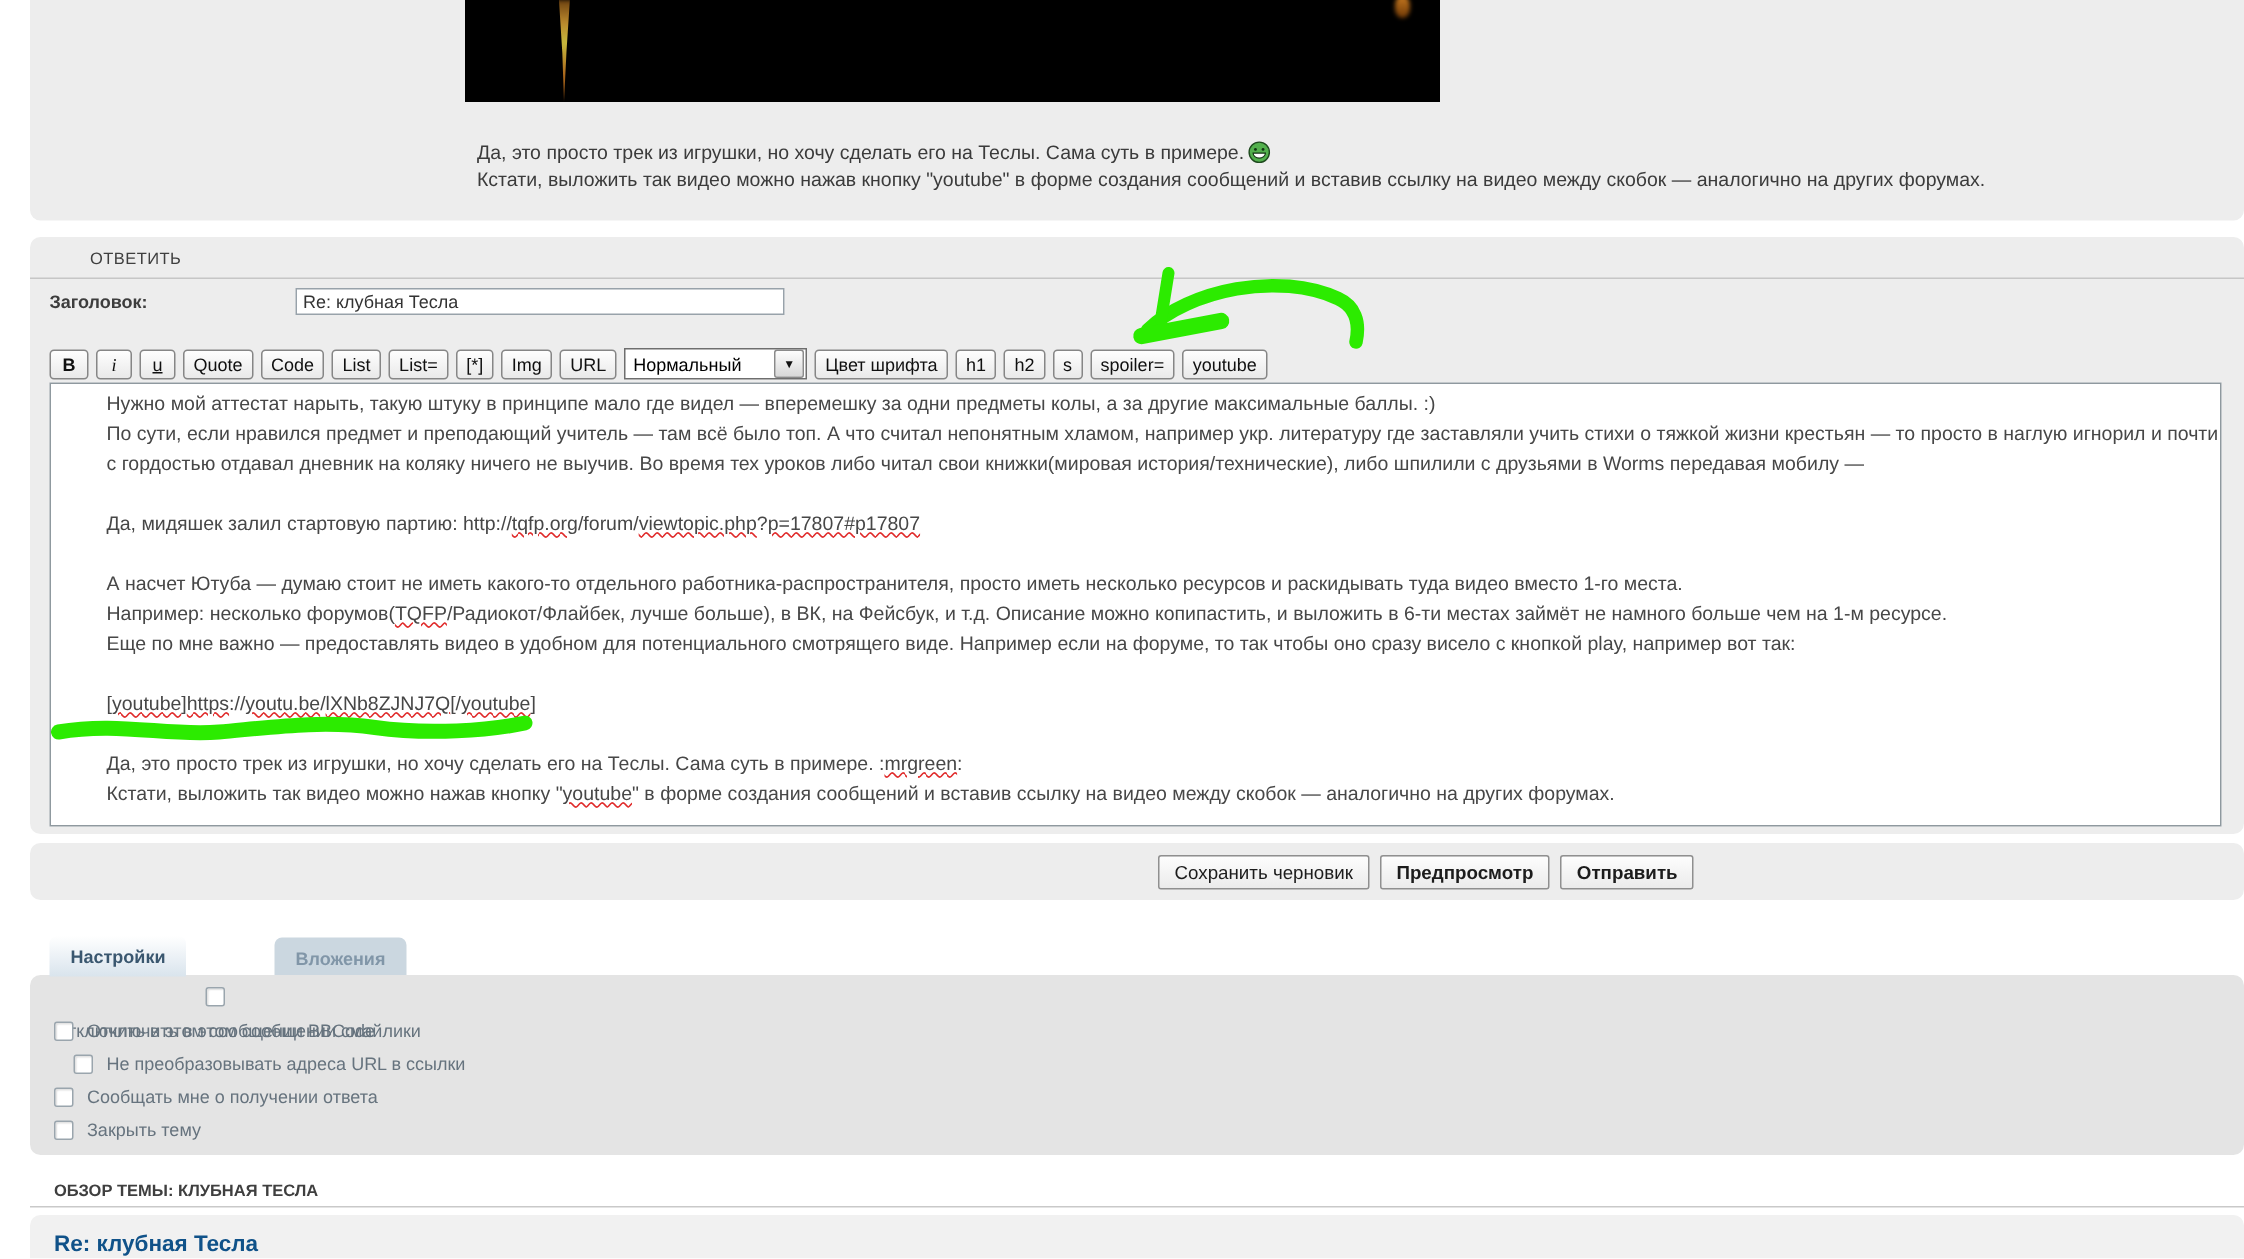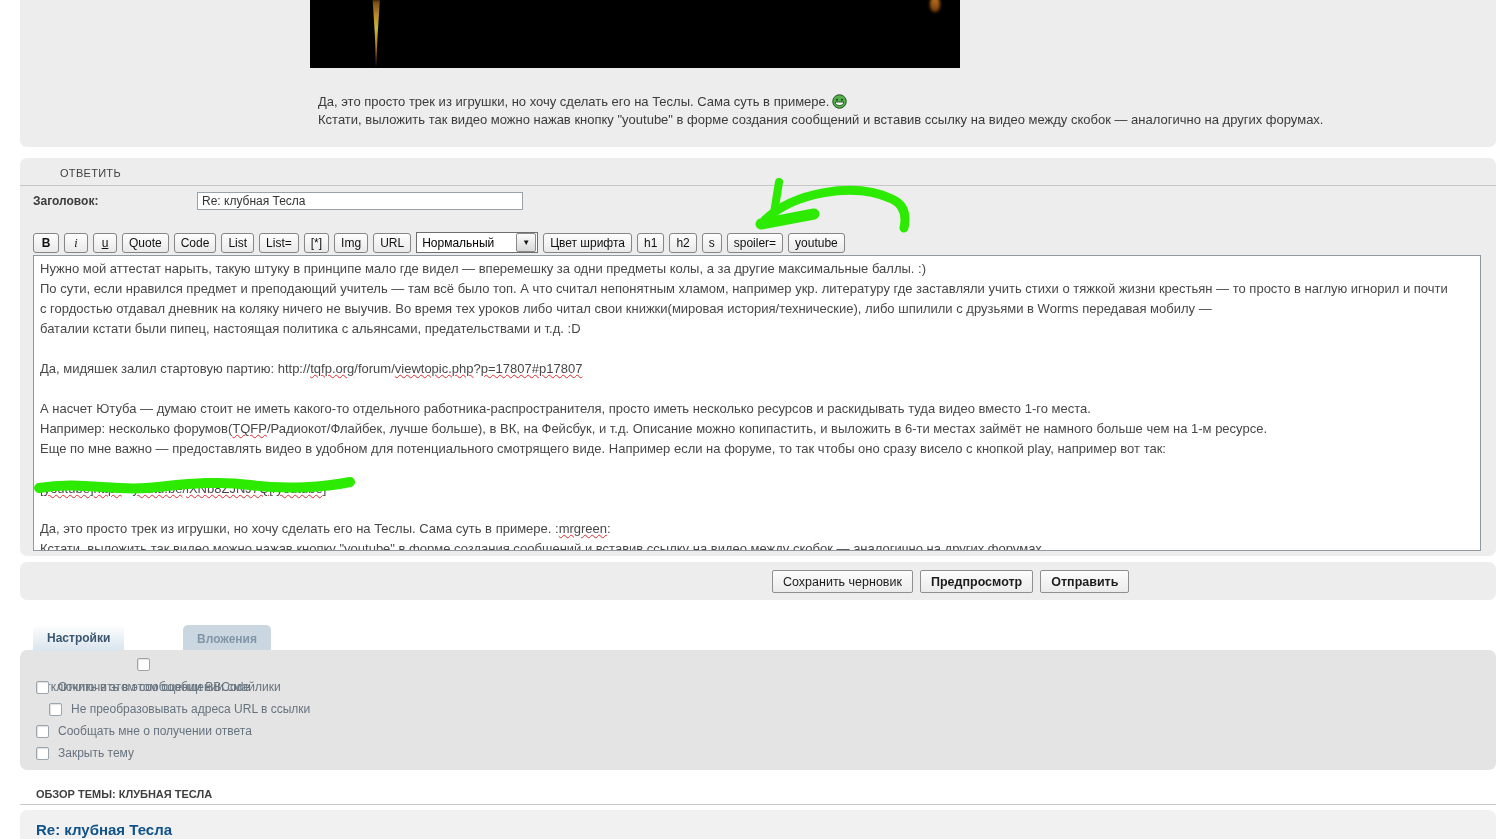--- a/index.html
+++ b/index.html
@@ -36,21 +36,21 @@
   .fselect{display:flex;align-items:center;box-sizing:border-box;width:122px;height:21px;
       border:1px solid #6e6e6e;background:#fff;cursor:pointer;}
   .fselect .val{flex:1;font-size:12px;color:#000;padding:0 5px;white-space:nowrap;}
   .fselect .dd{width:18px;height:17px;margin-right:1px;border:1px solid #8a8a8a;border-radius:2px;
       background:linear-gradient(#fdfdfd,#d8d8d8);display:flex;align-items:center;justify-content:center;
       font-size:8px;color:#111;}
   .arrow-anno{position:absolute;left:715px;top:20px;width:180px;height:60px;pointer-events:none;}
 
   .fake-textarea{position:absolute;left:13px;top:97px;width:1448px;height:296px;box-sizing:border-box;
       border:1px solid #8f999f;background:#fff;padding:3px 6px;overflow:hidden;cursor:text;}
-  .tline{font-size:13px;line-height:20px;min-height:20px;color:#474747;white-space:pre;}
+  .tline{font-size:13px;line-height:20px;min-height:20px;color:#474747;white-space:pre;margin-left:31px;}
   .sq{text-decoration-line:underline;text-decoration-style:wavy;text-decoration-color:#e02b2b;text-decoration-thickness:1px;}
   .underline-anno{position:absolute;left:0px;top:221px;width:322px;height:20px;pointer-events:none;}
 
   
   .actions-panel{top:562px;height:38px;}
   .actions-row{position:absolute;left:752px;top:8px;display:flex;gap:7px;}
   .act-btn{background:linear-gradient(#fdfdfd,#ebebeb);border:1px solid #8f8f8f;border-radius:2px;
       padding:3px 10px;font:12.5px "Liberation Sans",sans-serif;color:#1c1c1c;cursor:pointer;height:23px;box-sizing:border-box;}
   .act-btn.strong{font-weight:bold;}
 
@@ -125,21 +125,20 @@
       <path d="M 26 46 L 79 36" fill="none" stroke="#2ceb00" stroke-width="11" stroke-linecap="round"></path>
     </svg>
 
     <div class="fake-textarea" id="message-body">
       <svg class="underline-anno" viewBox="0 0 322 20">
         <path d="M 5 11 C 45 4, 78 14, 112 11 S 180 3, 216 8 S 292 10, 316 5" fill="none" stroke="#2ceb00" stroke-width="10" stroke-linecap="round"></path>
       </svg>
     <div class="tline">Нужно мой аттестат нарыть, такую штуку в принципе мало где видел — вперемешку за одни предметы колы, а за другие максимальные баллы. :)</div>
         <div class="tline">По сути, если нравился предмет и преподающий учитель — там всё было топ. А что считал непонятным хламом, например укр. литературу где заставляли учить стихи о тяжкой жизни крестьян — то просто в наглую игнорил и почти</div>
         <div class="tline">с гордостью отдавал дневник на коляку ничего не выучив. Во время тех уроков либо читал свои книжки(мировая история/технические), либо шпилили с друзьями в Worms передавая мобилу —</div>
-        <div class="tline">баталии кстати были пипец, настоящая политика с альянсами, предательствами и т.д. :D</div>
         <div class="tline">&nbsp;</div>
         <div class="tline">Да, мидяшек залил стартовую партию: http://<span class="sq">tqfp.org</span>/forum/<span class="sq">viewtopic.php</span>?<span class="sq">p=17807#p17807</span></div>
         <div class="tline">&nbsp;</div>
         <div class="tline">А насчет Ютуба — думаю стоит не иметь какого-то отдельного работника-распространителя, просто иметь несколько ресурсов и раскидывать туда видео вместо 1-го места.</div>
         <div class="tline">Например: несколько форумов(<span class="sq">TQFP</span>/Радиокот/Флайбек, лучше больше), в ВК, на Фейсбук, и т.д. Описание можно копипастить, и выложить в 6-ти местах займёт не намного больше чем на 1-м ресурсе.</div>
         <div class="tline">Еще по мне важно — предоставлять видео в удобном для потенциального смотрящего виде. Например если на форуме, то так чтобы оно сразу висело с кнопкой play, например вот так:</div>
         <div class="tline">&nbsp;</div>
         <div class="tline">[<span class="sq">youtube</span>]<span class="sq">https</span>://<span class="sq">youtu.be</span>/<span class="sq">lXNb8ZJNJ7Q</span>[/<span class="sq">youtube</span>]</div>
         <div class="tline">&nbsp;</div>
         <div class="tline">Да, это просто трек из игрушки, но хочу сделать его на Теслы. Сама суть в примере. :<span class="sq">mrgreen</span>:</div>

